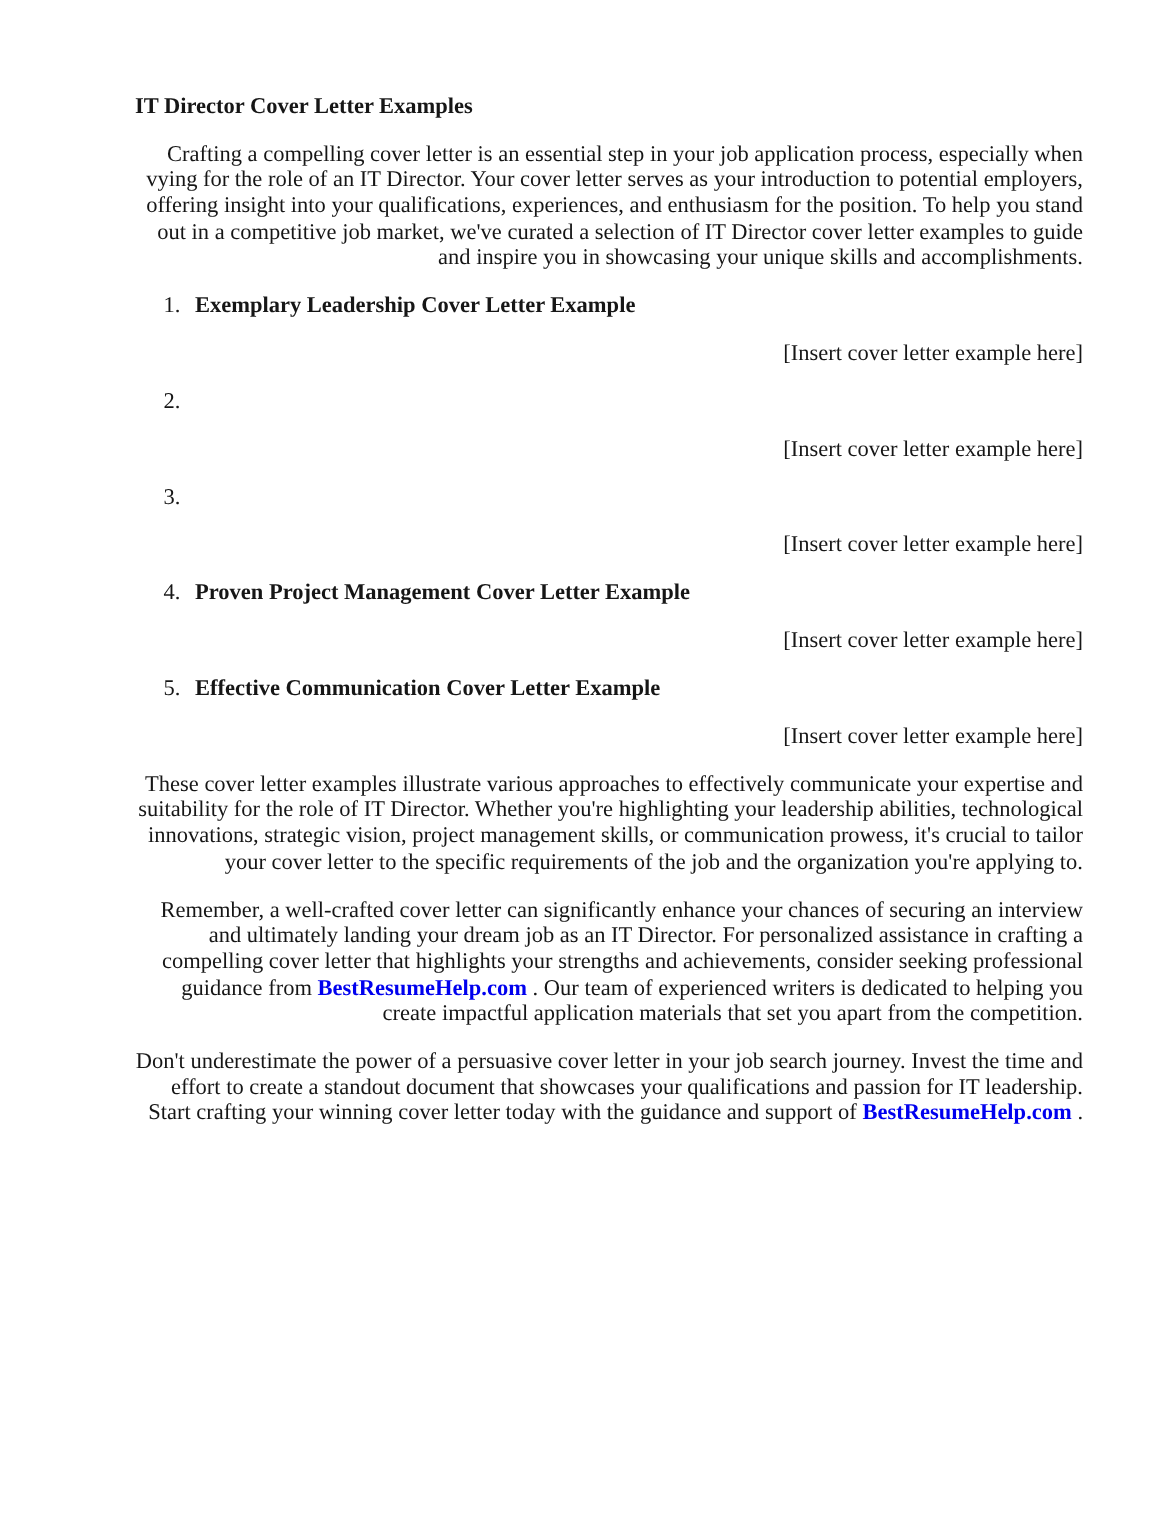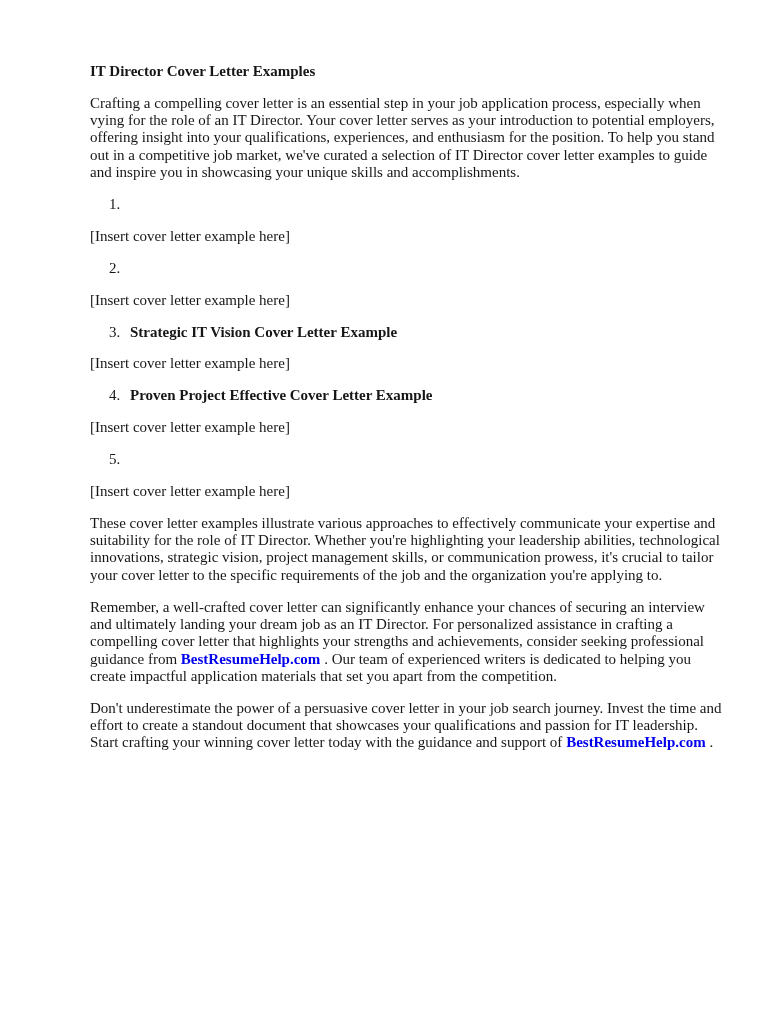--- a/index.html
+++ b/index.html
@@ -20,20 +20,21 @@
     line-height: 17.3px;
     color: #161616;
   }
   .doc-title {
     font-size: 15px;
     font-weight: bold;
     margin: 0 0 14.6px 0;
   }
   p.para {
     margin: 14.6px 0;
+    text-align: right;
   }
   .list-item {
     display: flex;
     align-items: baseline;
     margin: 14.6px 0;
   }
   .list-item .num {
     margin-left: 19px;
     min-width: 13px;
     font-weight: normal;
@@ -53,42 +54,43 @@
 <body>
 
 <div class="page">
 
   <h1 class="doc-title">IT Director Cover Letter Examples</h1>
 
   <p class="para">Crafting a compelling cover letter is an essential step in your job application process, especially when vying for the role of an IT Director. Your cover letter serves as your introduction to potential employers, offering insight into your qualifications, experiences, and enthusiasm for the position. To help you stand out in a competitive job market, we've curated a selection of IT Director cover letter examples to guide and inspire you in showcasing your unique skills and accomplishments.</p>
 
   <div class="list-item">
     <span class="num">1.</span>
+    <span class="label">Exemplary Leadership Cover Letter Example</span>
   </div>
   <p class="para">[Insert cover letter example here]</p>
 
   <div class="list-item">
     <span class="num">2.</span>
   </div>
   <p class="para">[Insert cover letter example here]</p>
 
   <div class="list-item">
     <span class="num">3.</span>
-    <span class="label">Strategic IT Vision Cover Letter Example</span>
   </div>
   <p class="para">[Insert cover letter example here]</p>
 
   <div class="list-item">
     <span class="num">4.</span>
-    <span class="label">Proven Project Effective Cover Letter Example</span>
+    <span class="label">Proven Project Management Cover Letter Example</span>
   </div>
   <p class="para">[Insert cover letter example here]</p>
 
   <div class="list-item">
     <span class="num">5.</span>
+    <span class="label">Effective Communication Cover Letter Example</span>
   </div>
   <p class="para">[Insert cover letter example here]</p>
 
   <p class="para">These cover letter examples illustrate various approaches to effectively communicate your expertise and suitability for the role of IT Director. Whether you're highlighting your leadership abilities, technological innovations, strategic vision, project management skills, or communication prowess, it's crucial to tailor your cover letter to the specific requirements of the job and the organization you're applying to.</p>
 
   <p class="para"><span>Remember, a well-crafted cover letter can significantly enhance your chances of securing an interview and ultimately landing your dream job as an IT Director. For personalized assistance in crafting a compelling cover letter that highlights your strengths and achievements, consider seeking professional guidance from </span><a class="brand-link" style="color: rgb(0, 0, 238);">BestResumeHelp.com</a><span> . Our team of experienced writers is dedicated to helping you create impactful application materials that set you apart from the competition.</span></p>
 
   <p class="para"><span>Don't underestimate the power of a persuasive cover letter in your job search journey. Invest the time and effort to create a standout document that showcases your qualifications and passion for IT leadership. Start crafting your winning cover letter today with the guidance and support of </span><a class="brand-link" style="color: rgb(0, 0, 238);">BestResumeHelp.com</a><span> .</span></p>
 
 </div>

